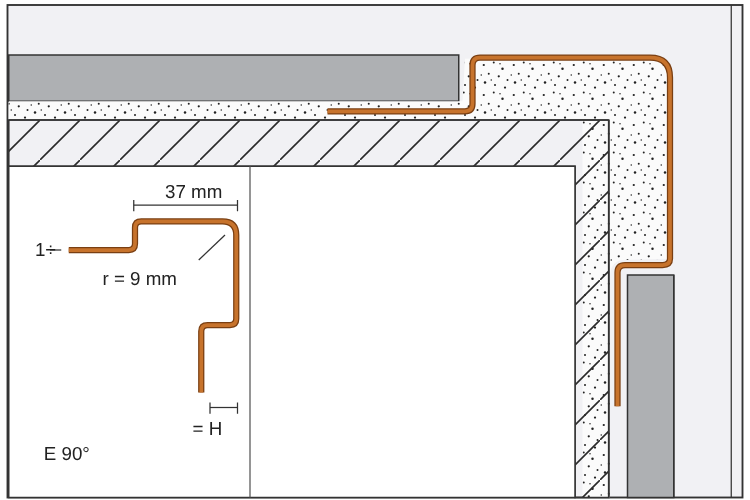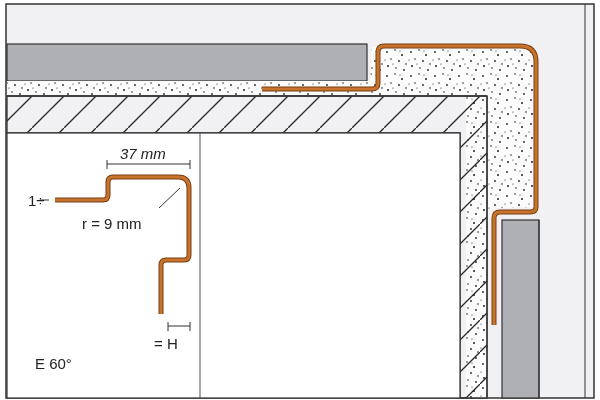--- a/index.html
+++ b/index.html
@@ -64,17 +64,17 @@
   <g stroke="#333" stroke-width="1">
     <line x1="168" y1="326" x2="190" y2="326"></line>
     <line x1="168" y1="322" x2="168" y2="331"></line>
     <line x1="190" y1="322" x2="190" y2="331"></line>
   </g>
   <g stroke="#333" stroke-width="1">
     <line x1="40" y1="200" x2="49" y2="200"></line>
   </g>
 </svg>
 
-<span class="lbl" style="left:120px; top:146px;font-style:italic;">37 mm</span>
+<span class="lbl" style="left:132px; top:146px;">37 mm</span>
 <span class="lbl" style="left:82px; top:216px;">r = 9 mm</span>
 <span class="lbl" style="left:28px; top:193px;">1÷</span>
 <span class="lbl" style="left:154px; top:336px;">= H</span>
-<span class="lbl" style="left:35px; top:356px;">E 60°</span>
+<span class="lbl" style="left:35px; top:356px;">E 90°</span>
 
 </body></html>

